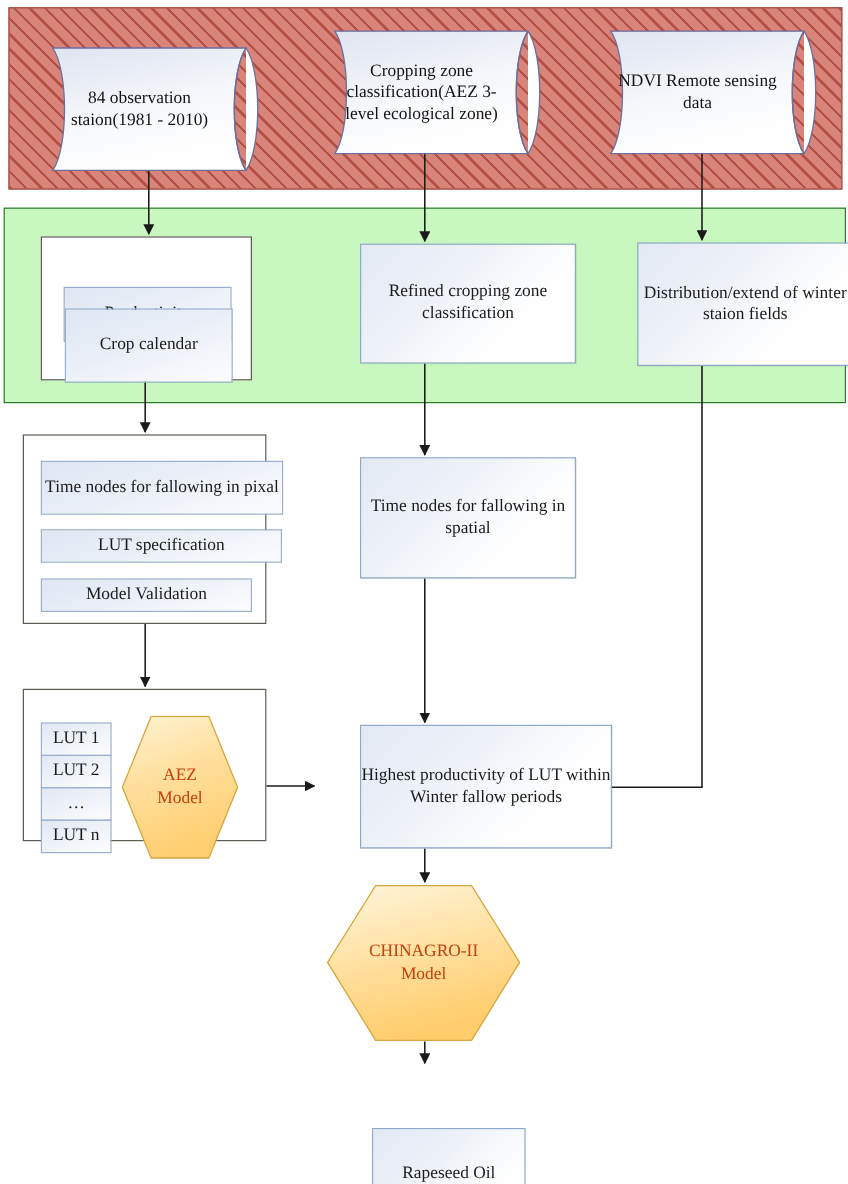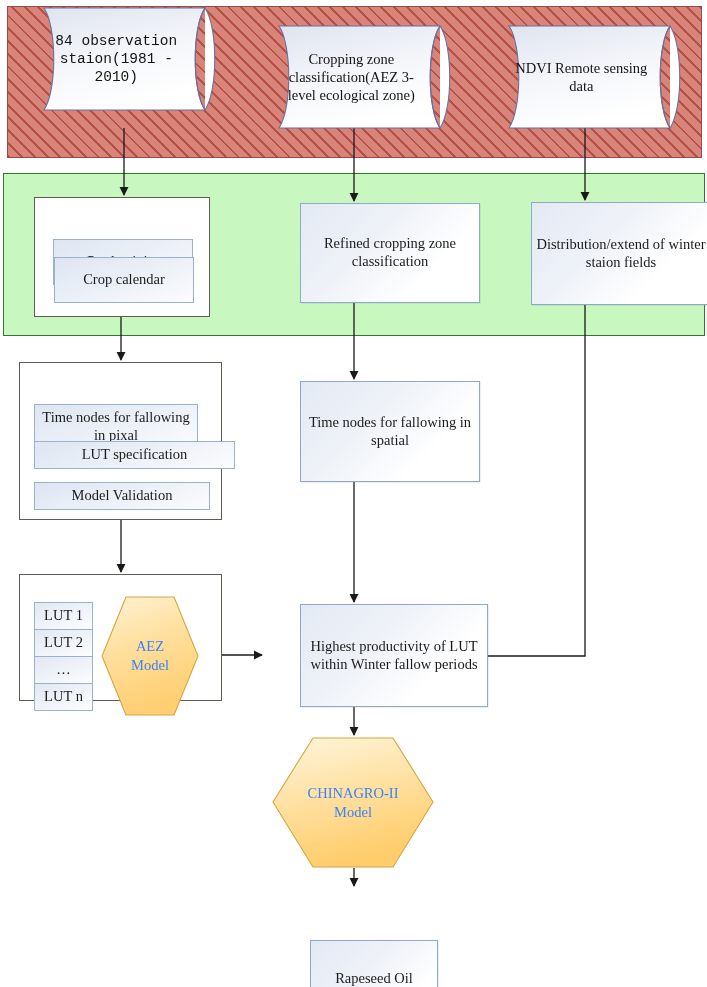--- a/index.html
+++ b/index.html
@@ -62,21 +62,21 @@
     display:flex;align-items:center;justify-content:center;
     text-align:center;font-size:14.5px;line-height:1.25;color:#141414;
   }
 
   
   .hex{position:absolute;box-sizing:border-box;}
   .hex svg{position:absolute;left:0;top:0;}
   .hex .hex-label{
     position:absolute;left:0;top:0;width:100%;height:100%;
     display:flex;align-items:center;justify-content:center;
-    text-align:center;font-size:14.5px;line-height:1.3;color:#3b82f6;
+    text-align:center;font-size:14.5px;line-height:1.3;color:#c2410c;
   }
 
   
   #wires{position:absolute;left:0;top:0;width:707px;height:987px;pointer-events:none;}
 </style>
 </head>
 <body>
 
 <div id="canvas">
 
@@ -108,21 +108,21 @@
       <path d="M 198 655 L 262 655" marker-end="url(#ah)"></path>
 
       <path d="M 585 305 L 585 656 L 446 656" marker-end="url(#ah)"></path>
 
       <path d="M 354 707 L 354 735" marker-end="url(#ah)"></path>
 
       <path d="M 354 868 L 354 886" marker-end="url(#ah)"></path>
     </g>
   </svg>
 
-  <div class="cyl" style="left:22px;top:7px;width:205px;height:104px;font-family:Liberation Mono, monospace;">
+  <div class="cyl" style="left:22px;top:39px;width:205px;height:104px;">
     <svg width="205" height="104" viewBox="0 0 205 104" preserveAspectRatio="none">
       <defs>
         <linearGradient id="cg1" x1="0" y1="0" x2="0.35" y2="1">
           <stop offset="0%" stop-color="#dfe4f0"></stop>
             <stop offset="55%" stop-color="#f4f6fa"></stop>
             <stop offset="100%" stop-color="#ffffff"></stop>
         </linearGradient>
       </defs>
       <path d="M 22 1 L 183 1 C 170 20 170 84 183 103 L 22 103 C 35 84 35 20 22 1 Z" fill="url(#cg1)" stroke="#6a6f9e" stroke-width="1.1"></path>
       <path d="M 183 1 C 196 20 196 84 183 103" fill="#ffffff" stroke="#6a6f9e" stroke-width="1.1"></path>
@@ -158,29 +158,29 @@
       </defs>
       <path d="M 22 1 L 183 1 C 170 20 170 84 183 103 L 22 103 C 35 84 35 20 22 1 Z" fill="url(#cg3)" stroke="#6a6f9e" stroke-width="1.1"></path>
       <path d="M 183 1 C 196 20 196 84 183 103" fill="#ffffff" stroke="#6a6f9e" stroke-width="1.1"></path>
       <path d="M 183 1 C 170 20 170 84 183 103" fill="none" stroke="#6a6f9e" stroke-width="1.1"></path>
     </svg>
     <div class="cyl-label">NDVI Remote sensing data</div>
   </div>
 
   <div class="node group-box" style="left:34px;top:197px;width:176px;height:120px;">
     <div class="mini" style="left:18px;top:13px;width:140px;height:46px;margin-top:28px;">Productivity</div>
-    <div class="mini" style="left:19px;top:59px;width:140px;height:46px;">Crop calendar</div>
+    <div class="mini" style="left:19px;top:59px;width:140px;height:62px;">Crop calendar</div>
   </div>
 
   <div class="node proc" style="left:264px;top:203px;width:180px;height:100px;">Refined cropping zone classification</div>
 
   <div class="node proc" style="left:495px;top:202px;width:180px;height:103px;">Distribution/extend of winter staion fields</div>
 
   <div class="node group-box" style="left:19px;top:362px;width:203px;height:158px;">
-    <div class="mini" style="left:14px;top:21px;width:164px;height:45px;margin-top:20px;">Time nodes for fallowing in pixal</div>
+    <div class="mini" style="left:14px;top:21px;width:202px;height:45px;">Time nodes for fallowing in pixal</div>
     <div class="mini" style="left:14px;top:78px;width:201px;height:28px;">LUT specification</div>
     <div class="mini" style="left:14px;top:119px;width:176px;height:28px;">Model Validation</div>
   </div>
 
   <div class="node proc" style="left:264px;top:381px;width:180px;height:101px;">Time nodes for fallowing in spatial</div>
 
   <div class="node group-box" style="left:19px;top:574px;width:203px;height:127px;">
     <div class="lutcell" style="left:14px;top:27px;width:59px;height:28px;">LUT 1</div>
     <div class="lutcell" style="left:14px;top:54px;width:59px;height:28px;">LUT 2</div>
     <div class="lutcell" style="left:14px;top:81px;width:59px;height:28px;">…</div>
@@ -199,21 +199,21 @@
       </svg>
       <div class="hex-label">
         <div>
           <div>AEZ</div>
           <div>Model</div>
         </div>
       </div>
     </div>
   </div>
 
-  <div class="node proc" style="left:264px;top:604px;width:188px;height:103px;">Highest productivity of LUT within Winter fallow periods</div>
+  <div class="node proc" style="left:264px;top:604px;width:210px;height:103px;">Highest productivity of LUT within Winter fallow periods</div>
 
   <div class="hex" style="left:272px;top:737px;width:162px;height:131px;">
     <svg width="162" height="131" viewBox="0 0 162 131" preserveAspectRatio="none">
       <defs>
         <linearGradient id="hg2" x1="0" y1="0" x2="0.3" y2="1">
           <stop offset="0%" stop-color="#fff6dd"></stop>
             <stop offset="45%" stop-color="#ffe3a8"></stop>
             <stop offset="100%" stop-color="#ffcd6c"></stop>
         </linearGradient>
       </defs>

